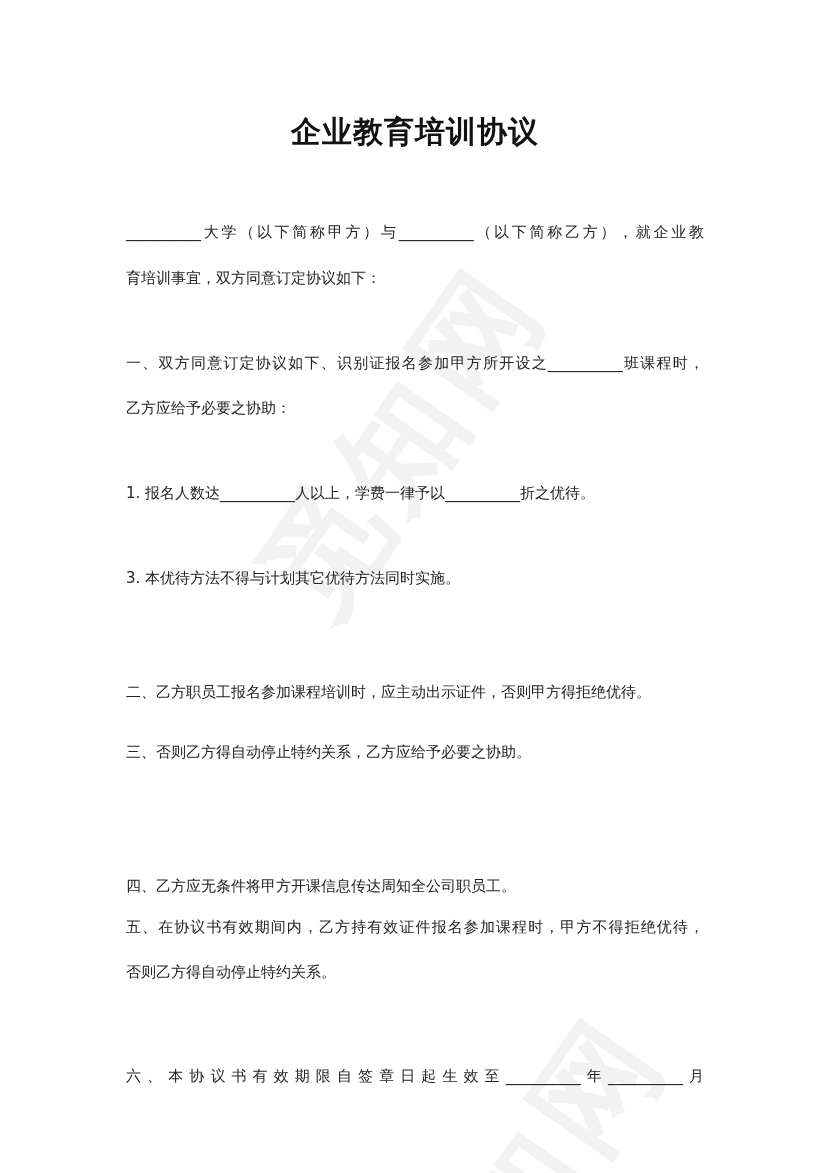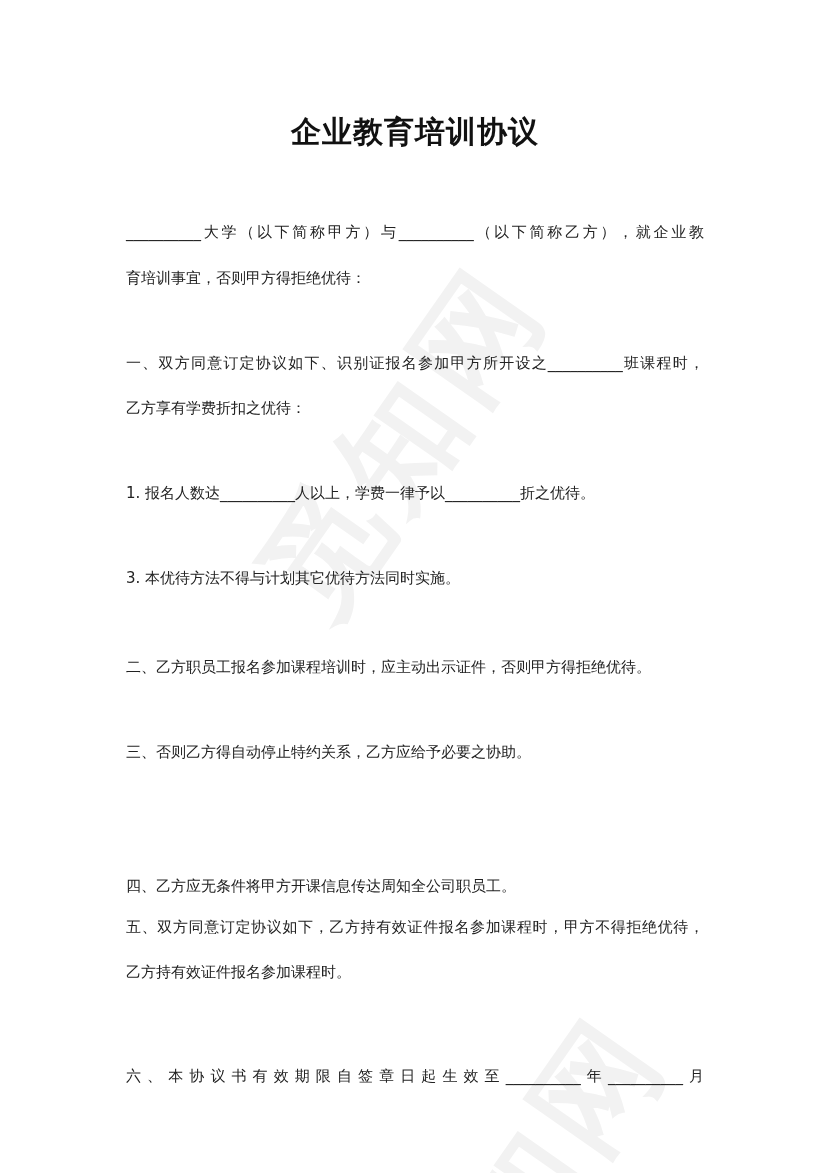--- a/index.html
+++ b/index.html
@@ -17,28 +17,28 @@
 </style>
 </head>
 <body>
 
 <div class="watermark wm1">觅知网</div>
 <div class="watermark wm2">觅知网</div>
 
 <div class="title">企业教育培训协议</div>
 
 <div class="line justify" style="top:222px">__________大学（以下简称甲方）与__________（以下简称乙方），就企业教</div>
-<div class="line" style="top:268px">育培训事宜，否则甲方得拒绝优待：</div>
+<div class="line" style="top:268px">育培训事宜，双方同意订定协议如下：</div>
 
 <div class="line justify" style="top:353px">一、双方同意订定协议如下、识别证报名参加甲方所开设之__________班课程时，</div>
-<div class="line" style="top:398px">乙方享有学费折扣之优待：</div>
+<div class="line" style="top:398px">乙方应给予必要之协助：</div>
 
 <div class="line" style="top:483px">1. 报名人数达__________人以上，学费一律予以__________折之优待。</div>
 <div class="line" style="top:568px">3. 本优待方法不得与计划其它优待方法同时实施。</div>
 
-<div class="line" style="top:657px">二、乙方职员工报名参加课程培训时，应主动出示证件，否则甲方得拒绝优待。</div>
+<div class="line" style="top:682px">二、乙方职员工报名参加课程培训时，应主动出示证件，否则甲方得拒绝优待。</div>
 <div class="line" style="top:742px">三、否则乙方得自动停止特约关系，乙方应给予必要之协助。</div>
 <div class="line" style="top:876px">四、乙方应无条件将甲方开课信息传达周知全公司职员工。</div>
 
-<div class="line justify" style="top:917px">五、双方同意订定协议如下，乙方持有效证件报名参加课程时，甲方不得拒绝优待，</div>
-<div class="line" style="top:962px">乙方持有效证件报名参加课程时。</div>
+<div class="line justify" style="top:917px">五、在协议书有效期间内，乙方持有效证件报名参加课程时，甲方不得拒绝优待，</div>
+<div class="line" style="top:962px">否则乙方得自动停止特约关系。</div>
 
 <div class="line justify" style="top:1066px">六、本协议书有效期限自签章日起生效至__________年__________月</div>
 
 </body></html>

